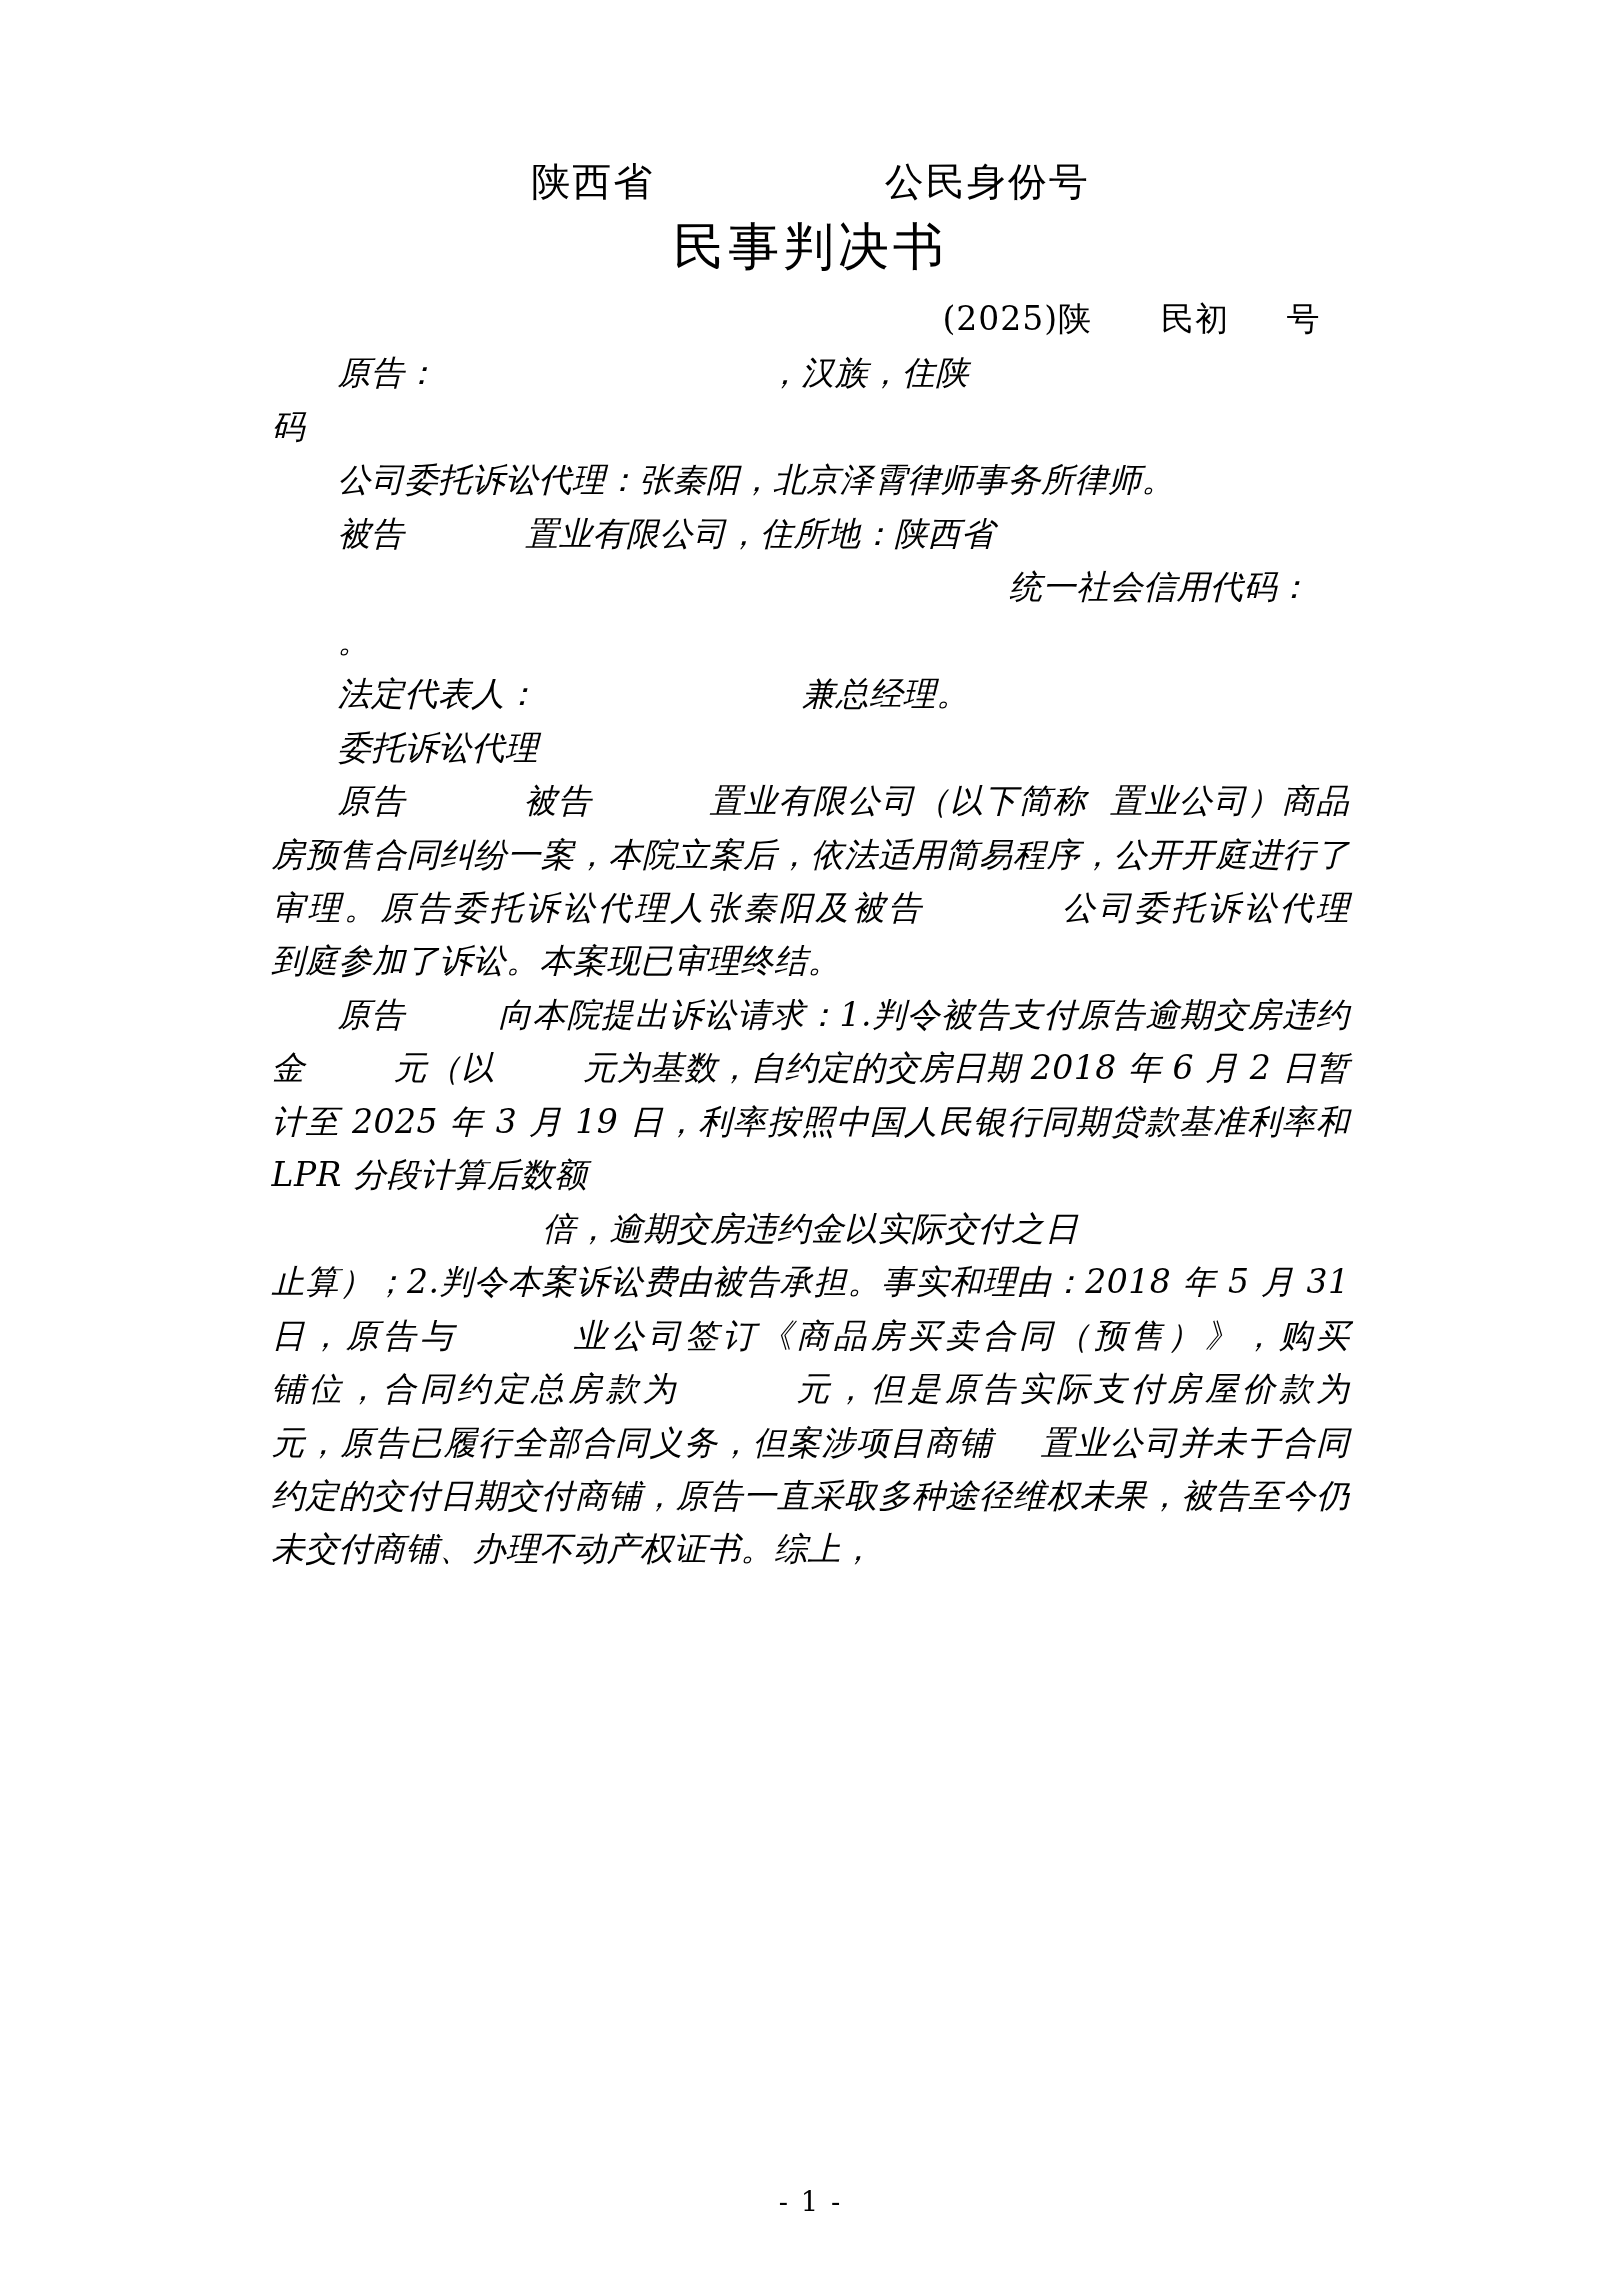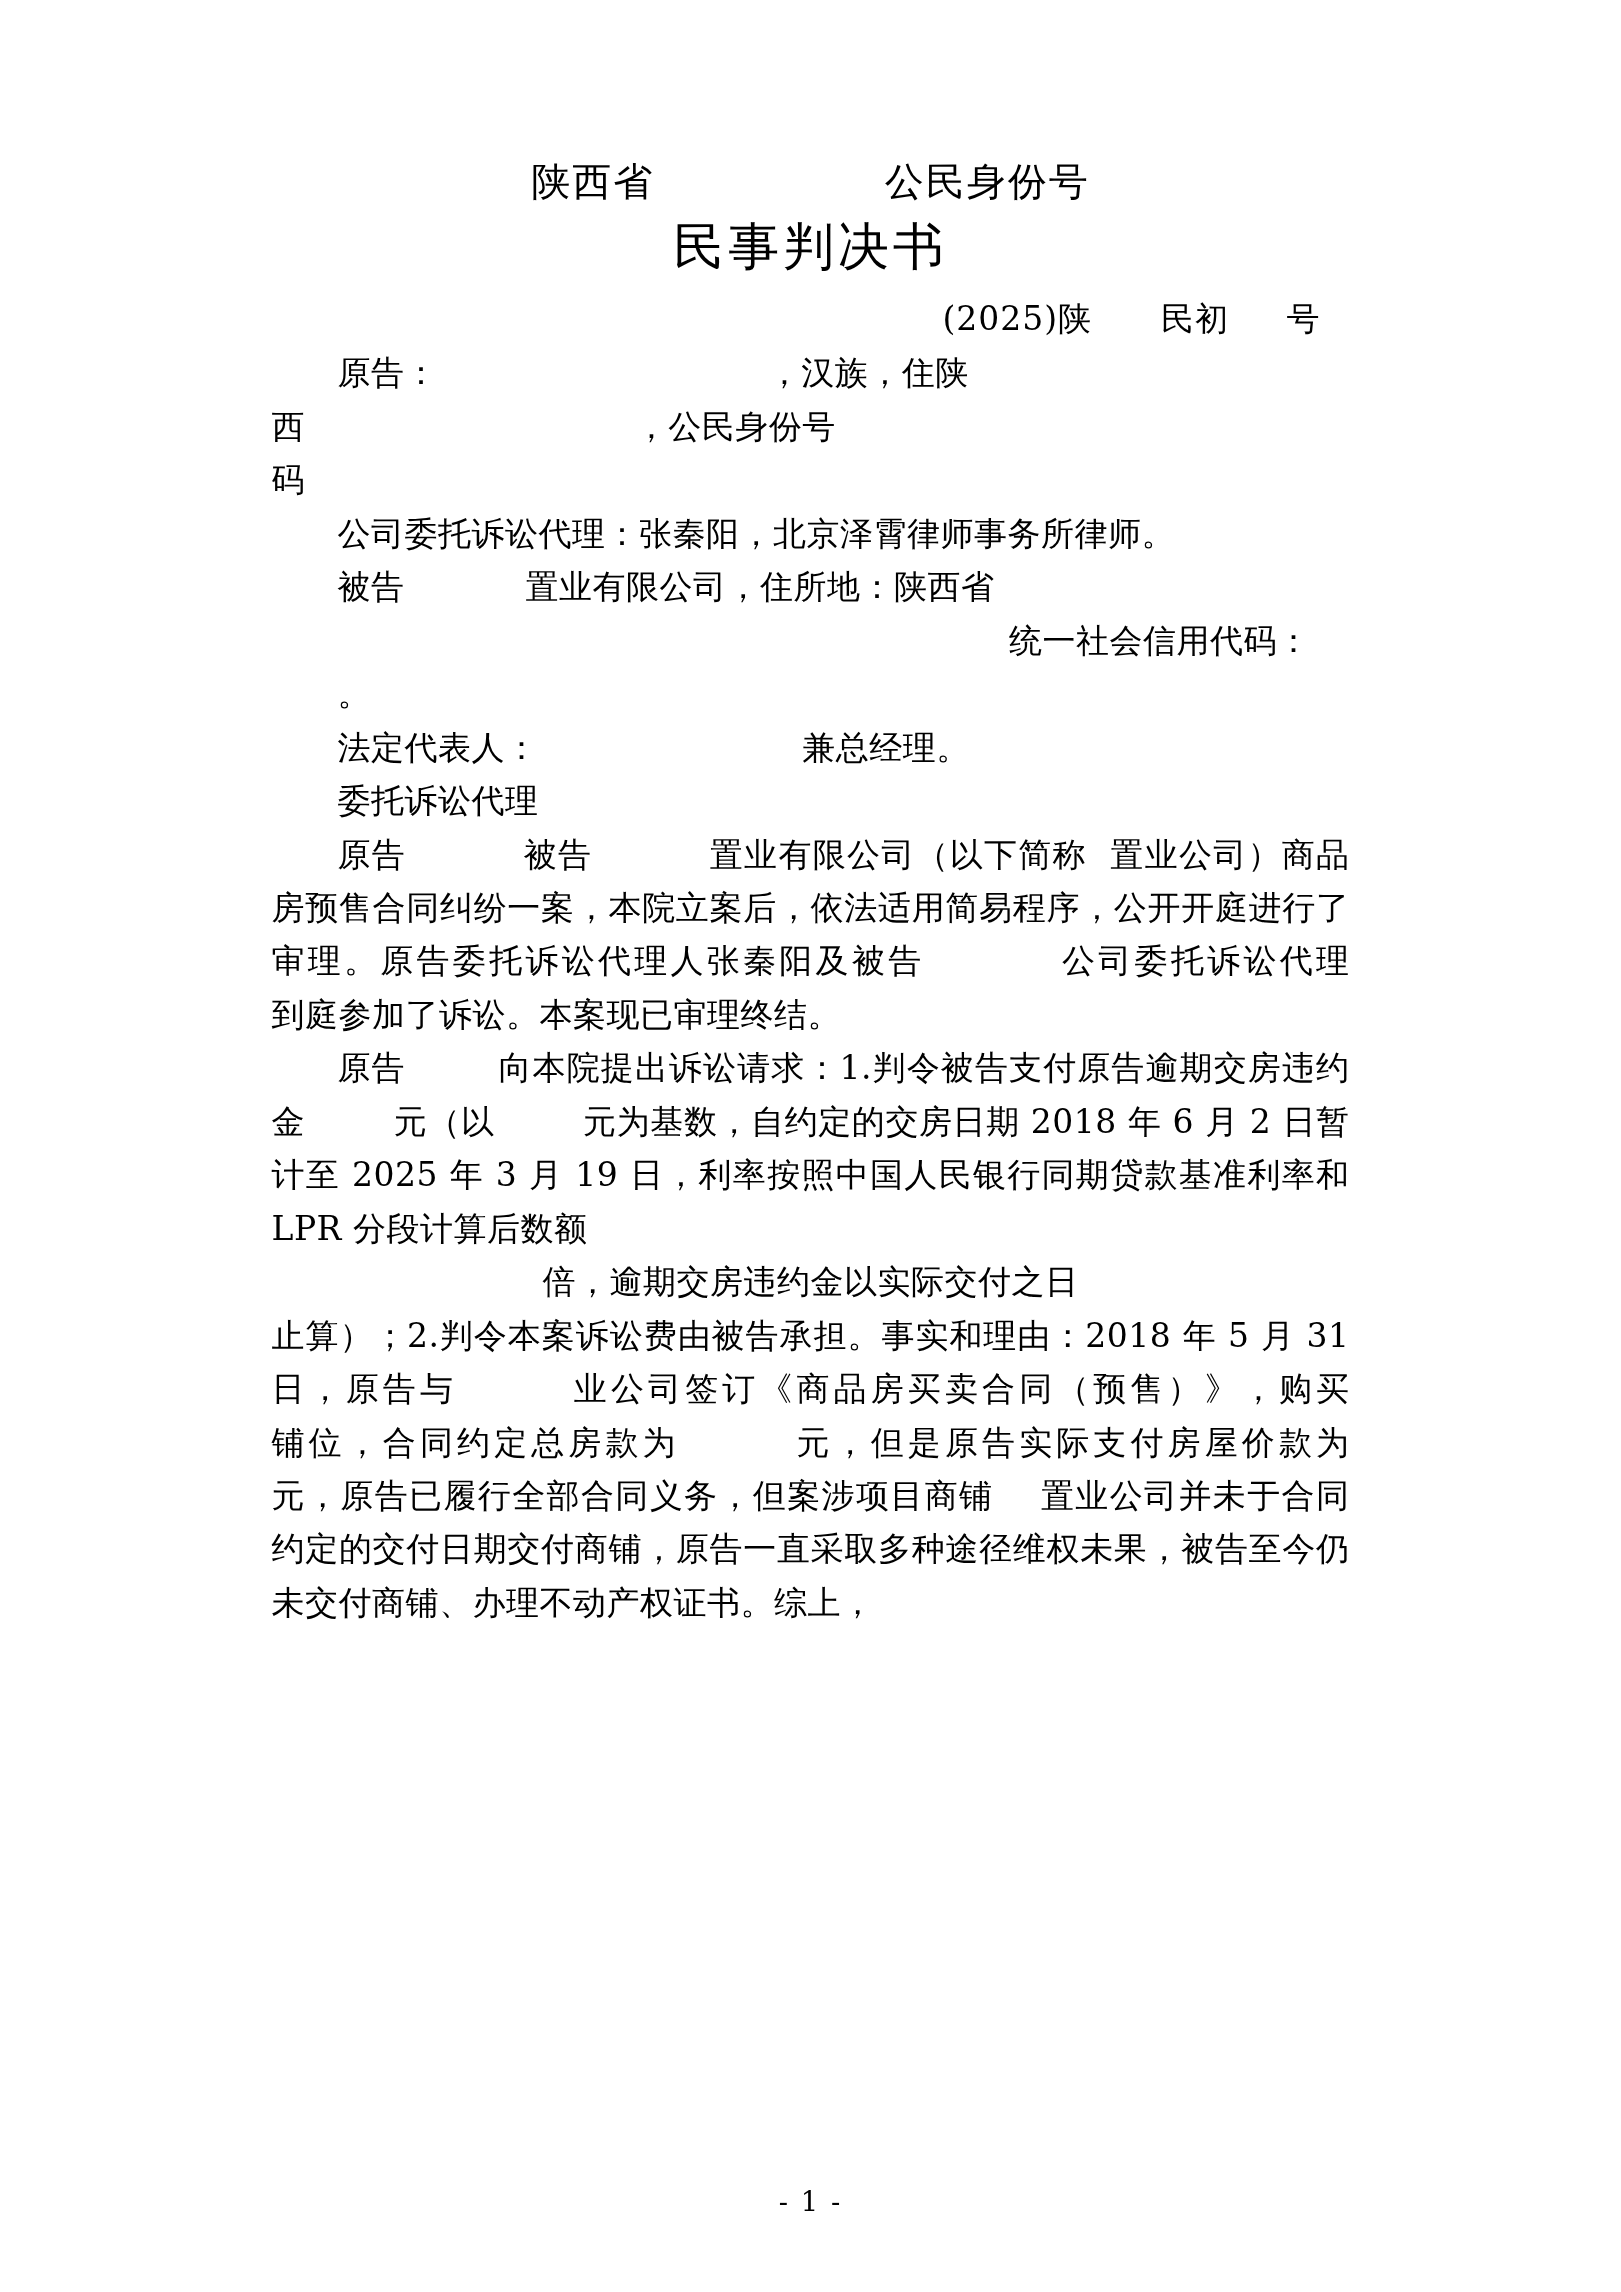--- a/index.html
+++ b/index.html
@@ -50,20 +50,21 @@
     white-space: pre;
   }
   p.para {
     font-size: 33px;
     line-height: 1.62;
     margin: 0;
     text-align: justify;
     text-justify: inter-ideograph;
     white-space: pre-wrap;
     letter-spacing: 0.5px;
+    font-style: italic;
   }
   p.indent {
     text-indent: 2em;
   }
   .right-ind {
     display: block;
     text-align: right;
     padding-right: 39px;
   }
   .center-ind {
@@ -86,21 +87,20 @@
 <div class="page">
   <div class="doc-body">
 
     <div class="court-line">陕西省                公民身份号</div>
 
     <div class="doc-title">民事判决书</div>
 
     <div class="case-number">(2025)陕      民初     号</div>
 
     <p class="para indent">原告：                              ，汉族，住陕</p>
-    <p class="para">西                              ，公民身份号</p>
     <p class="para">码</p>
     <p class="para indent">公司委托诉讼代理：张秦阳，北京泽霄律师事务所律师。</p>
     <p class="para indent">被告           置业有限公司，住所地：陕西省</p>
     <p class="para"><span class="right-ind">统一社会信用代码：</span></p>
     <p class="para indent">。</p>
     <p class="para indent">法定代表人：                        兼总经理。</p>
     <p class="para indent">委托诉讼代理</p>
     <p class="para indent">原告          被告          置业有限公司（以下简称  置业公司）商品房预售合同纠纷一案，本院立案后，依法适用简易程序，公开开庭进行了审理。原告委托诉讼代理人张秦阳及被告          公司委托诉讼代理        到庭参加了诉讼。本案现已审理终结。</p>
     <p class="para indent">原告        向本院提出诉讼请求：1.判令被告支付原告逾期交房违约金        元（以        元为基数，自约定的交房日期 2018 年 6 月 2 日暂计至 2025 年 3 月 19 日，利率按照中国人民银行同期贷款基准利率和 LPR 分段计算后数额</p>
     <p class="para"><span class="center-ind">倍，逾期交房违约金以实际交付之日</span></p>

